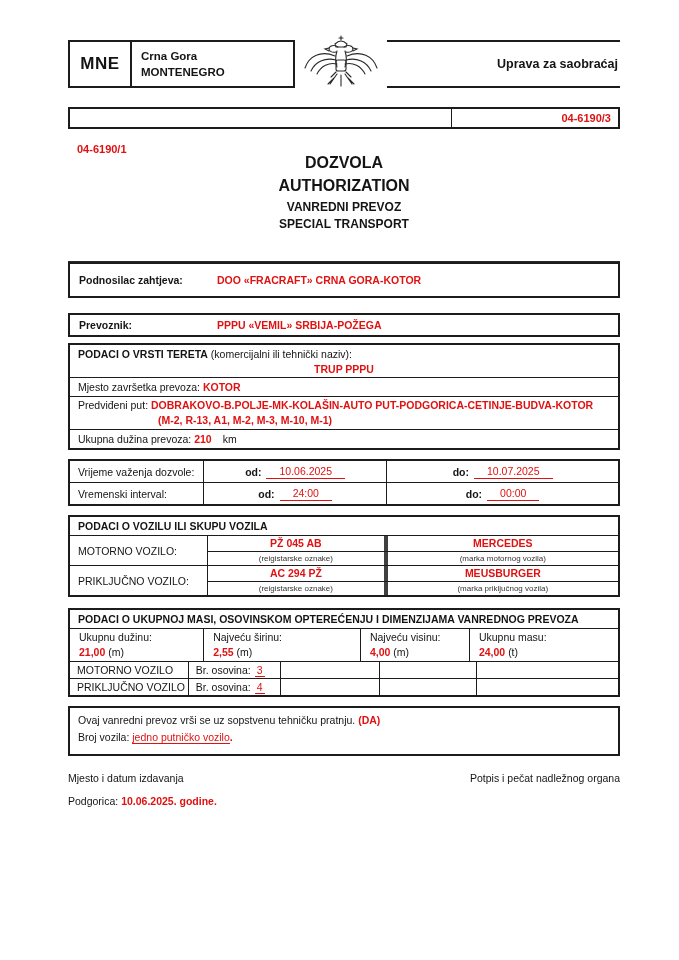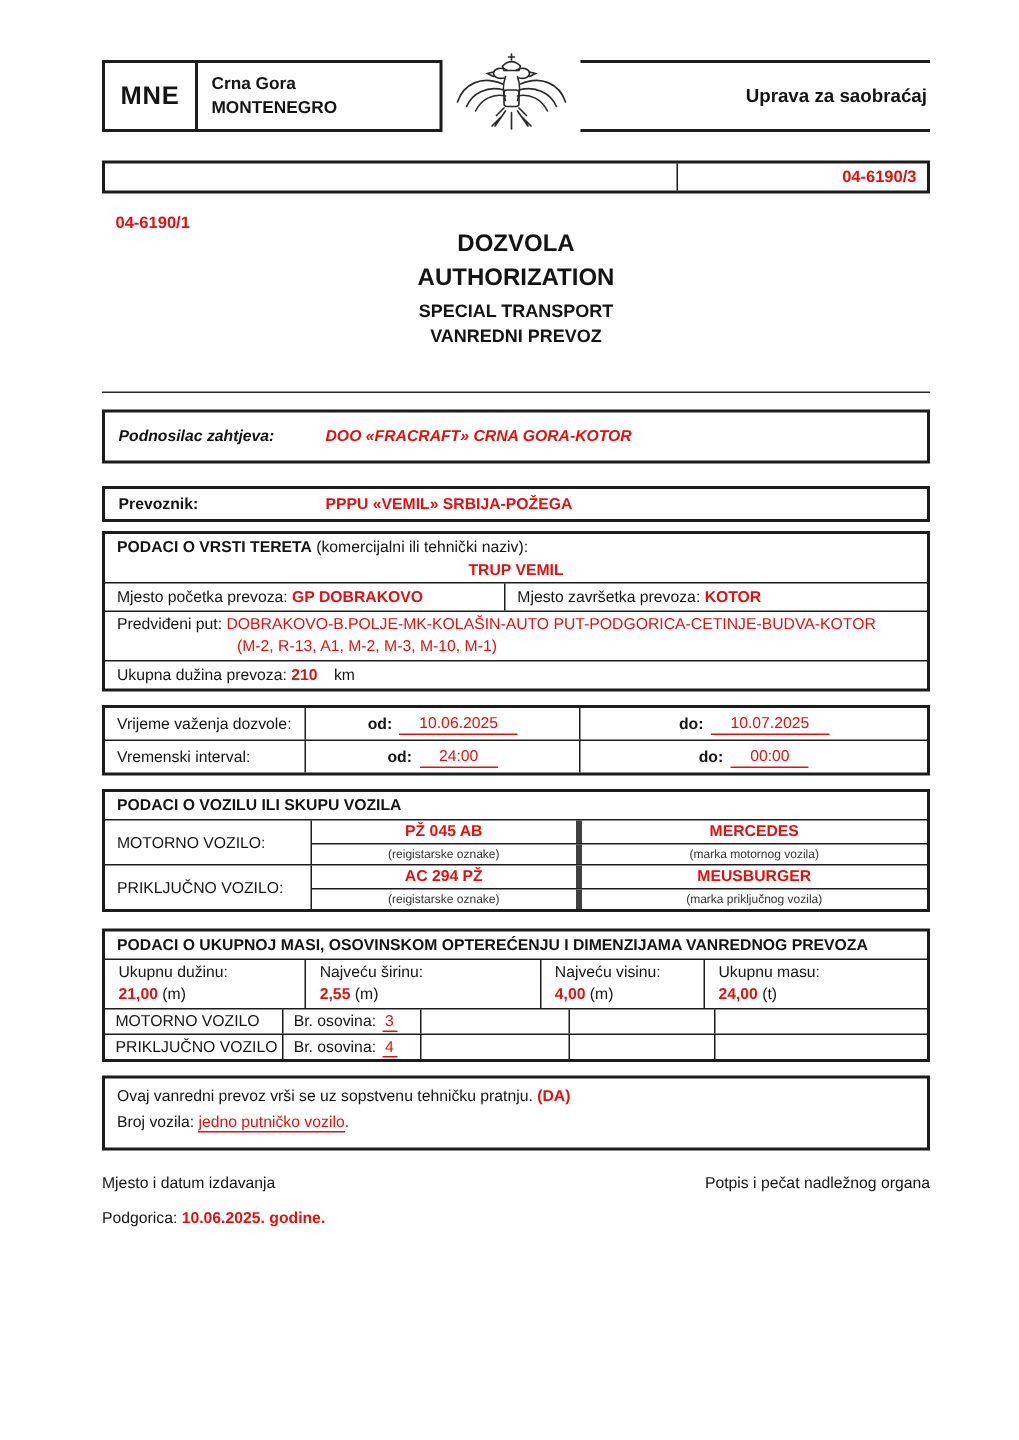--- a/index.html
+++ b/index.html
@@ -1,21 +1,21 @@
 <!DOCTYPE html>
 <html><head>
 <meta charset="utf-8">
 <style>
   html,body{margin:0;padding:0;background:#ffffff;}
   .page{
     width:679px;height:960px;background:#ffffff;box-sizing:border-box;
     padding:40px 59px 0 68px;position:relative;
     font-family:"Liberation Sans",sans-serif;font-size:10.5px;color:#141414;
   }
-  .red{color:#e01111;}
+  .red{color:#e01111;font-weight:bold;}
   .b{font-weight:bold;}
   
   .hdr{display:flex;height:48px;margin-bottom:19px;position:relative;}
   .hdr-left{display:flex;border:2px solid #1c1c1c;width:227px;box-sizing:border-box;background:#fff;}
   .hdr-mne{width:60px;border-right:2px solid #1c1c1c;display:flex;align-items:center;justify-content:center;font-weight:bold;font-size:17px;letter-spacing:.5px;}
   .hdr-country{padding:7px 9px;font-weight:bold;font-size:11.5px;line-height:1.35;}
   .hdr-eagle{width:92px;position:relative;}
   .hdr-eagle svg{position:absolute;left:6px;top:-6px;}
   .hdr-right{flex:1;border-top:2px solid #1c1c1c;border-bottom:2px solid #1c1c1c;display:flex;align-items:center;justify-content:flex-end;font-weight:bold;font-size:12.5px;padding-right:2px;box-sizing:border-box;}
   
@@ -27,21 +27,21 @@
   .ref-caps{display:flex;justify-content:space-between;font-size:7.5px;color:#333;margin-top:3px;}
   
   .titles{text-align:center;margin-top:24px;}
   .t-big{font-size:16px;font-weight:bold;line-height:20px;}
   .t-big2{font-size:16px;font-weight:bold;line-height:26px;}
   .t-sm{font-size:12px;font-weight:bold;line-height:17px;}
   .rule{border:0;border-top:1.5px solid #2a2a2a;margin:28px 0 0 0;}
   .pojed{text-align:center;font-size:12px;font-weight:bold;margin-top:5px;line-height:16px;}
   
   .sbox{border:2px solid #1c1c1c;display:flex;align-items:center;box-sizing:border-box;}
-  .box-applicant{height:36px;margin-top:11px;font-style:italic;}
+  .box-applicant{height:36px;}
   .box-carrier{height:24px;margin-top:15px;}
   .sbox .lab{font-weight:bold;padding-left:9px;width:138px;flex-shrink:0;}
   .sbox .val{font-weight:bold;}
   
   .cargo{border:2px solid #1c1c1c;margin-top:6px;box-sizing:border-box;}
   .cargo-head{padding:2px 8px 0 8px;line-height:15px;}
   .cargo-name{text-align:center;font-weight:bold;line-height:15px;}
   .cargo-places{display:flex;border-top:1px solid #1c1c1c;line-height:16px;}
   .cargo-pl{width:48.7%;border-right:1px solid #1c1c1c;padding:1px 8px;box-sizing:border-box;}
   .cargo-pr{width:51.3%;padding:1px 8px;box-sizing:border-box;}
@@ -125,45 +125,41 @@
 
   <div class="ref">
     <div class="ref-cell ref-c1 red b">04-6190/1</div>
     <div class="ref-cell ref-c2"></div>
     <div class="ref-cell ref-c3 red b">04-6190/3</div>
   </div>
 
   <div class="titles">
     <div class="t-big">DOZVOLA</div>
     <div class="t-big2">AUTHORIZATION</div>
+    <div class="t-sm">VANREDNI PREVOZ</div>
     <div class="t-sm">SPECIAL TRANSPORT</div>
-    <div class="t-sm">VANREDNI PREVOZ</div>
   </div>
   <hr class="rule">
 
   <div class="sbox box-applicant">
     <span class="lab">Podnosilac zahtjeva:</span>
     <span class="val red">DOO «FRACRAFT» CRNA GORA-KOTOR</span>
   </div>
 
   <div class="sbox box-carrier">
     <span class="lab">Prevoznik:</span>
     <span class="val red">PPPU «VEMIL» SRBIJA-POŽEGA</span>
   </div>
 
   <div class="cargo">
     <div class="cargo-head">
       <span class="b">PODACI O VRSTI TERETA</span><span> (komercijalni ili tehnički naziv):</span>
     </div>
-    <div class="cargo-name red">TRUP VEMIL</div>
+    <div class="cargo-name red">TRUP PPPU</div>
     <div class="cargo-places">
-      <div class="cargo-pl">
-        <span>Mjesto početka prevoza:</span>
-        <span class="red b">GP DOBRAKOVO</span>
-      </div>
       <div class="cargo-pr">
         <span>Mjesto završetka prevoza:</span>
         <span class="red b">KOTOR</span>
       </div>
     </div>
     <div class="cargo-route">
       <div>
         <span>Predviđeni put:</span>
         <span class="red">DOBRAKOVO-B.POLJE-MK-KOLAŠIN-AUTO PUT-PODGORICA-CETINJE-BUDVA-KOTOR</span>
       </div>

